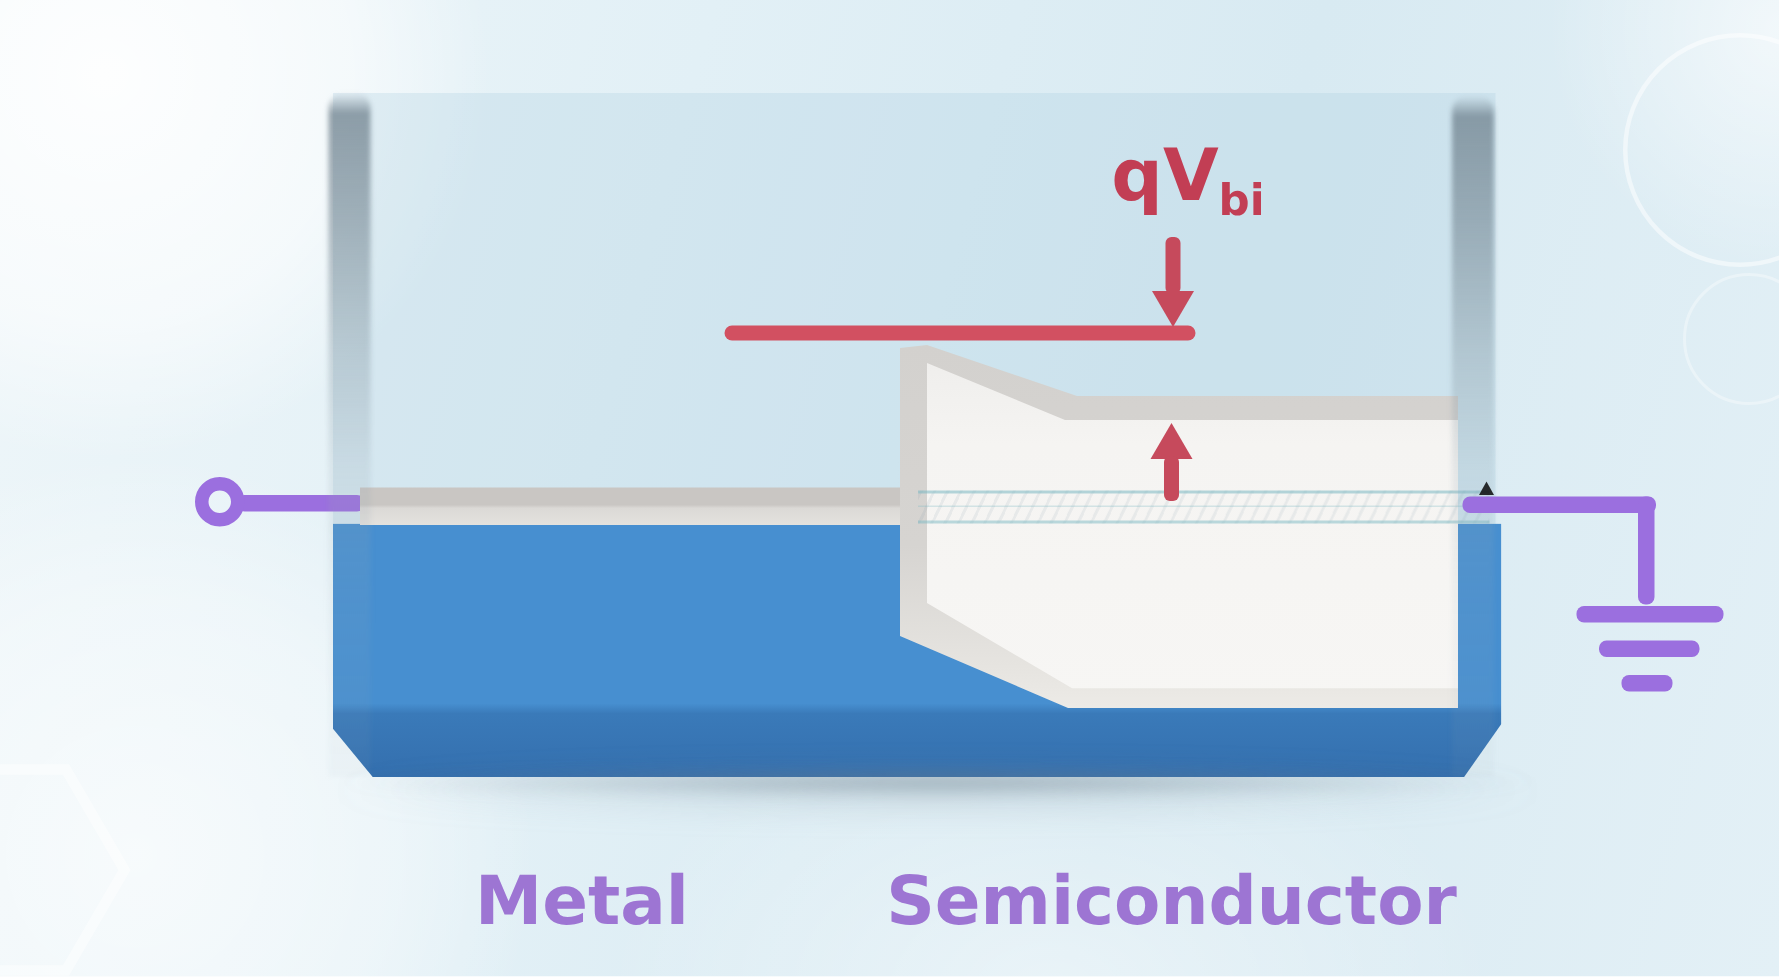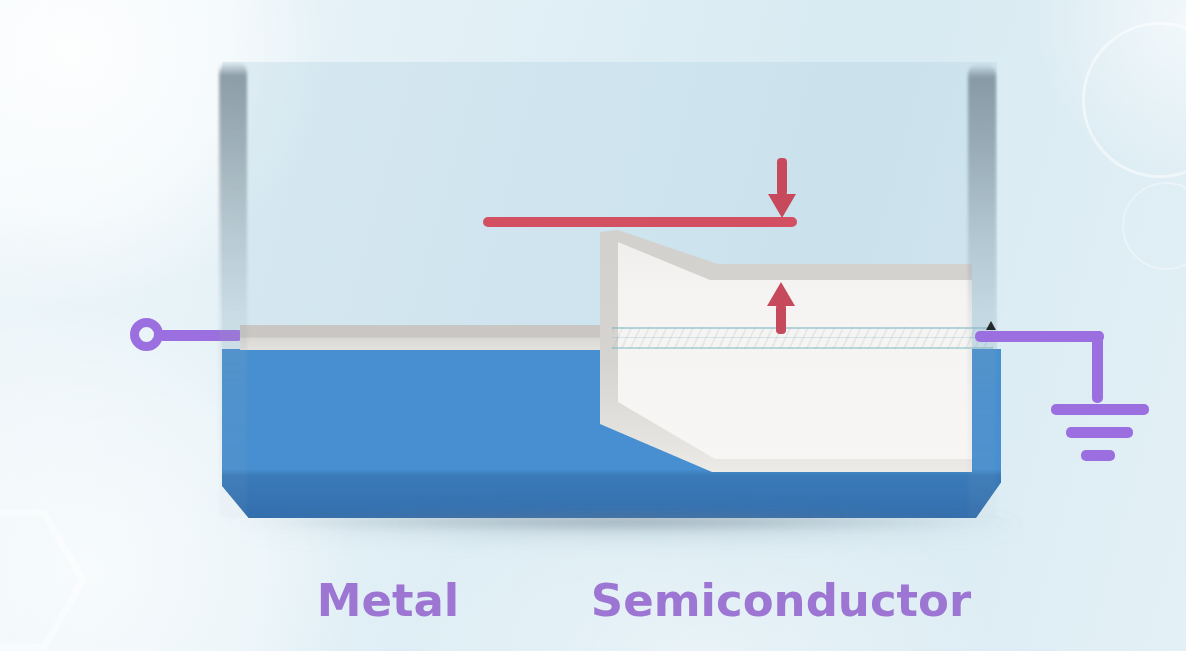--- a/index.html
+++ b/index.html
@@ -133,20 +133,23 @@
 
   <div class="abs fermi">
     <div class="fermi-mid"></div>
   </div>
 
   <div class="abs ref-line"></div>
   <div class="abs arrow-shaft down-shaft"></div>
   <div class="abs arrow-head down-head"></div>
   <div class="abs arrow-head up-head"></div>
   <div class="abs arrow-shaft up-shaft"></div>
+  <div class="abs qvbi">
+    <span>qV</span><span class="sub">bi</span>
+  </div>
 
   <div class="abs wall wall-left"></div>
   <div class="abs wall wall-right"></div>
 
   <div class="abs shadow1"></div>
   <div class="abs shadow2"></div>
 
   <div class="abs terminal"></div>
 
   <div class="abs wire wire-right-h"></div>

